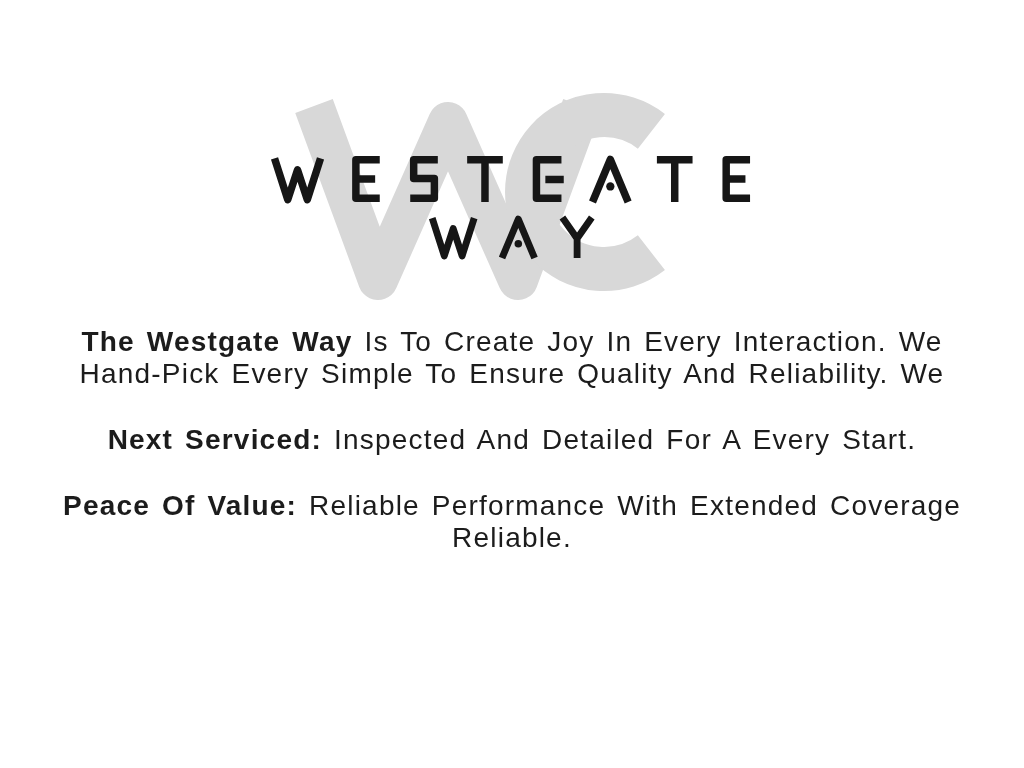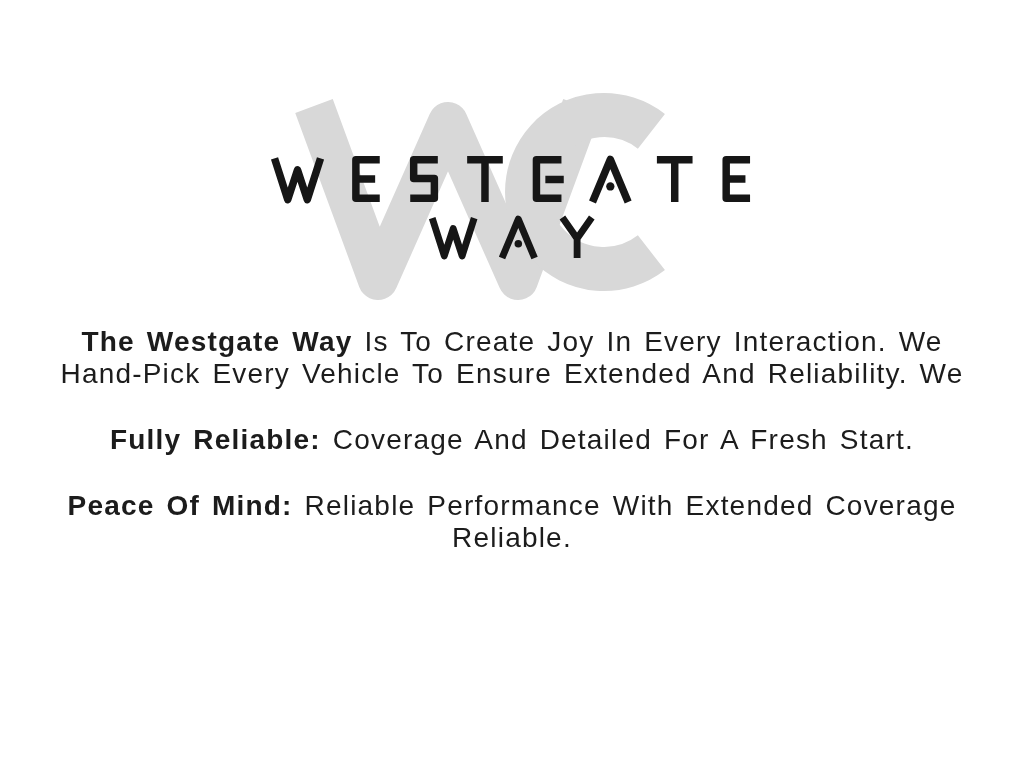--- a/index.html
+++ b/index.html
@@ -44,21 +44,21 @@
       <g id="word2" fill="none" stroke-width="6.5" stroke-linecap="butt" stroke-linejoin="round" stroke="#161616" transform="translate(177.05 124) scale(1.05)">
           <path d="M3 2 L14.5 38 L23 12 L31.5 38 L43 2" transform="translate(0 0)"></path>
           <path d="M2.5 40 L18 3 L33.5 40" transform="translate(67 0)"></path>
           <circle cx="85" cy="26.5" r="3.6" fill="#161616" stroke="none"></circle>
           <path d="M3 1.5 L17 21.5 L31 1.5 M17 21.5 L17 40" transform="translate(124 0)"></path>
         </g>
     </svg>
   </div>
 
   <div class="copy" id="copy" style="color: rgb(28, 28, 28);">
-    <p class="intro"><strong>The Westgate Way</strong><span> Is To Create Joy In Every Interaction. We</span><br><span>Hand-Pick Every Vehicle To Ensure Extended And Reliability. We</span><br></p>
+    <p class="intro"><strong>The Westgate Way</strong><span> Is To Create Joy In Every Interaction. We</span><br><span>Hand-Pick Every Simple To Ensure Quality And Reliability. We</span><br></p>
 
-    <p><strong>Fully Reliable:</strong><span> Coverage And Detailed For A Fresh Start.</span></p>
+    <p><strong>Next Serviced:</strong><span> Inspected And Detailed For A Every Start.</span></p>
 
 
-    <p><strong>Peace Of Mind:</strong><span> Reliable Performance With Extended Coverage</span><br><span>Reliable.</span></p>
+    <p><strong>Peace Of Value:</strong><span> Reliable Performance With Extended Coverage</span><br><span>Reliable.</span></p>
   </div>
 
 </div>
 
 </body></html>

